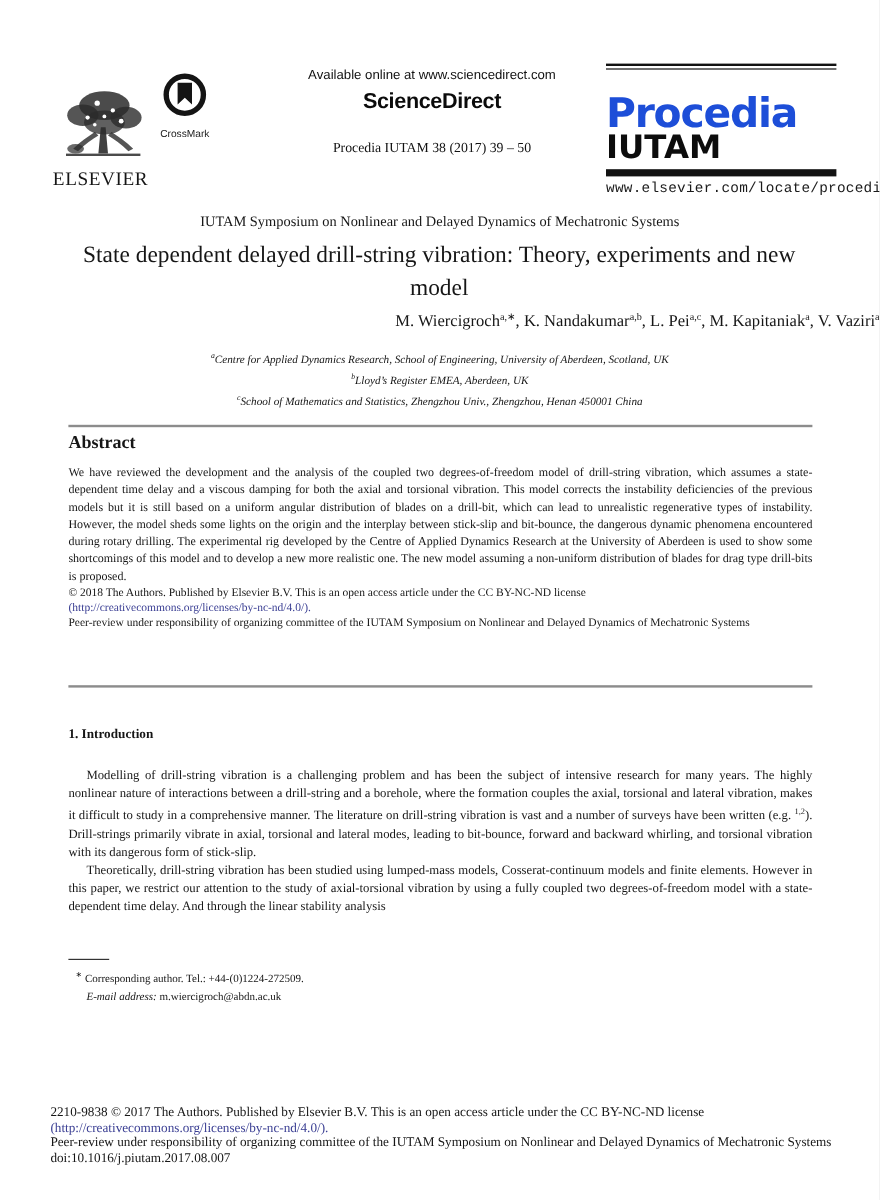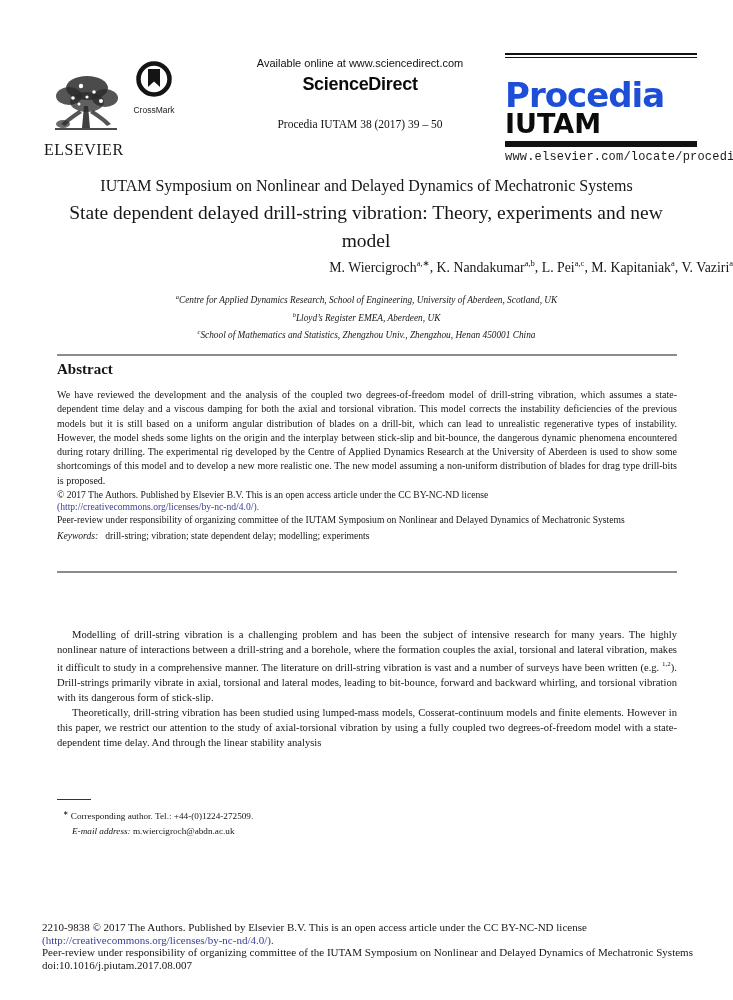--- a/index.html
+++ b/index.html
@@ -28,21 +28,21 @@
 
   .jlogo { position: absolute; left: 505px; top: 53px; width: 192px; }
   .jlogo .thinline { height: 1.5px; background: #121212; }
   .jlogo .thinline.second { margin-top: 2px; height: 1px; }
   .jlogo-procedia { font-family: "DejaVu Sans", sans-serif; font-weight: bold; font-size: 34px; letter-spacing: -1px; line-height: 1.05; color: #1d4ed8; margin-top: 20px; }
   .jlogo-iutam { font-family: "DejaVu Sans", sans-serif; font-weight: bold; font-size: 27px; letter-spacing: 0px; line-height: 0.95; color: #0c0c0c; margin-top: -2px; }
   .jlogo-bar { height: 6px; background: #121212; margin-top: 4px; }
   .jlogo-url { font-family: Liberation Mono, monospace; font-size: 12px; color: #1a1a1a; margin-top: 3px; letter-spacing: 0.2px; }
 
   
-  .conference { position: absolute; top: 177px; left: 0; width: 100%; text-align: center; font-size: 16px; }
+  .conference { position: absolute; top: 177px; left: 0; width: 100%; text-align: center; font-size: 12px; }
   .paper-title { position: absolute; top: 199px; left: 46px; width: 640px; text-align: center; font-size: 19.5px; line-height: 28px; }
   .authors { position: absolute; top: 258px; left: 0; width: 100%; text-align: right; font-size: 13.8px; }
   .authors sup { font-size: 8.5px; }
   .affils { position: absolute; top: 290px; left: 0; width: 100%; text-align: center; font-style: italic; font-size: 9.3px; line-height: 13.5px; }
   .affils sup { font-size: 6.5px; font-style: italic; }
 
   .rule { position: absolute; left: 57px; width: 620px; height: 2px; background: #8c8c8c; }
   .rule.top { top: 354px; }
   .rule.bottom { top: 571px; }
 
@@ -141,31 +141,29 @@
     <div><sup>a</sup><span>Centre for Applied Dynamics Research, School of Engineering, University of Aberdeen, Scotland, UK</span></div>
     <div><sup>b</sup><span>Lloyd’s Register EMEA, Aberdeen, UK</span></div>
     <div><sup>c</sup><span>School of Mathematics and Statistics, Zhengzhou Univ., Zhengzhou, Henan 450001 China</span></div>
   </div>
 
   <div class="rule top"></div>
 
   <div class="abstract">
     <div class="abstract-heading">Abstract</div>
     <div class="abstract-body">We have reviewed the development and the analysis of the coupled two degrees-of-freedom model of drill-string vibration, which assumes a state-dependent time delay and a viscous damping for both the axial and torsional vibration. This model corrects the instability deficiencies of the previous models but it is still based on a uniform angular distribution of blades on a drill-bit, which can lead to unrealistic regenerative types of instability. However, the model sheds some lights on the origin and the interplay between stick-slip and bit-bounce, the dangerous dynamic phenomena encountered during rotary drilling. The experimental rig developed by the Centre of Applied Dynamics Research at the University of Aberdeen is used to show some shortcomings of this model and to develop a new more realistic one. The new model assuming a non-uniform distribution of blades for drag type drill-bits is proposed.</div>
-    <div class="meta-line first">© 2017 The Authors. Published by Elsevier B.V. This is an open access article under the CC BY-NC-ND license</div>
+    <div class="meta-line first">© 2018 The Authors. Published by Elsevier B.V. This is an open access article under the CC BY-NC-ND license</div>
     <div class="meta-line"><a class="link">(http://creativecommons.org/licenses/by-nc-nd/4.0/).</a></div>
     <div class="meta-line peer-review">Peer-review under responsibility of organizing committee of the IUTAM Symposium on Nonlinear and Delayed Dynamics of Mechatronic Systems</div>
-    <div class="keywords">
-      <span class="kw-label">Keywords:</span><span class="kw-text">drill-string; vibration; state dependent delay; modelling; experiments</span>
-    </div>
   </div>
 
   <div class="rule bottom"></div>
 
   <div class="intro">
+    <div class="intro-heading">1. Introduction</div>
     <p class="p1"><span>Modelling of drill-string vibration is a challenging problem and has been the subject of intensive research for many years. The highly nonlinear nature of interactions between a drill-string and a borehole, where the formation couples the axial, torsional and lateral vibration, makes it difficult to study in a comprehensive manner. The literature on drill-string vibration is vast and a number of surveys have been written (e.g. </span><sup>1,2</sup><span>). Drill-strings primarily vibrate in axial, torsional and lateral modes, leading to bit-bounce, forward and backward whirling, and torsional vibration with its dangerous form of stick-slip.</span></p>
     <p class="p2">Theoretically, drill-string vibration has been studied using lumped-mass models, Cosserat-continuum models and finite elements. However in this paper, we restrict our attention to the study of axial-torsional vibration by using a fully coupled two degrees-of-freedom model with a state-dependent time delay. And through the linear stability analysis</p>
   </div>
 
   <div class="fn-rule"></div>
   <div class="footnote">
     <div class="fn-line1"><sup>∗</sup> <span>Corresponding author. Tel.: +44-(0)1224-272509.</span></div>
     <div class="fn-line2"><span class="email-label">E-mail address:</span> <a class="email" style="color:#161616; text-decoration:none;">m.wiercigroch@abdn.ac.uk</a></div>
   </div>
 

